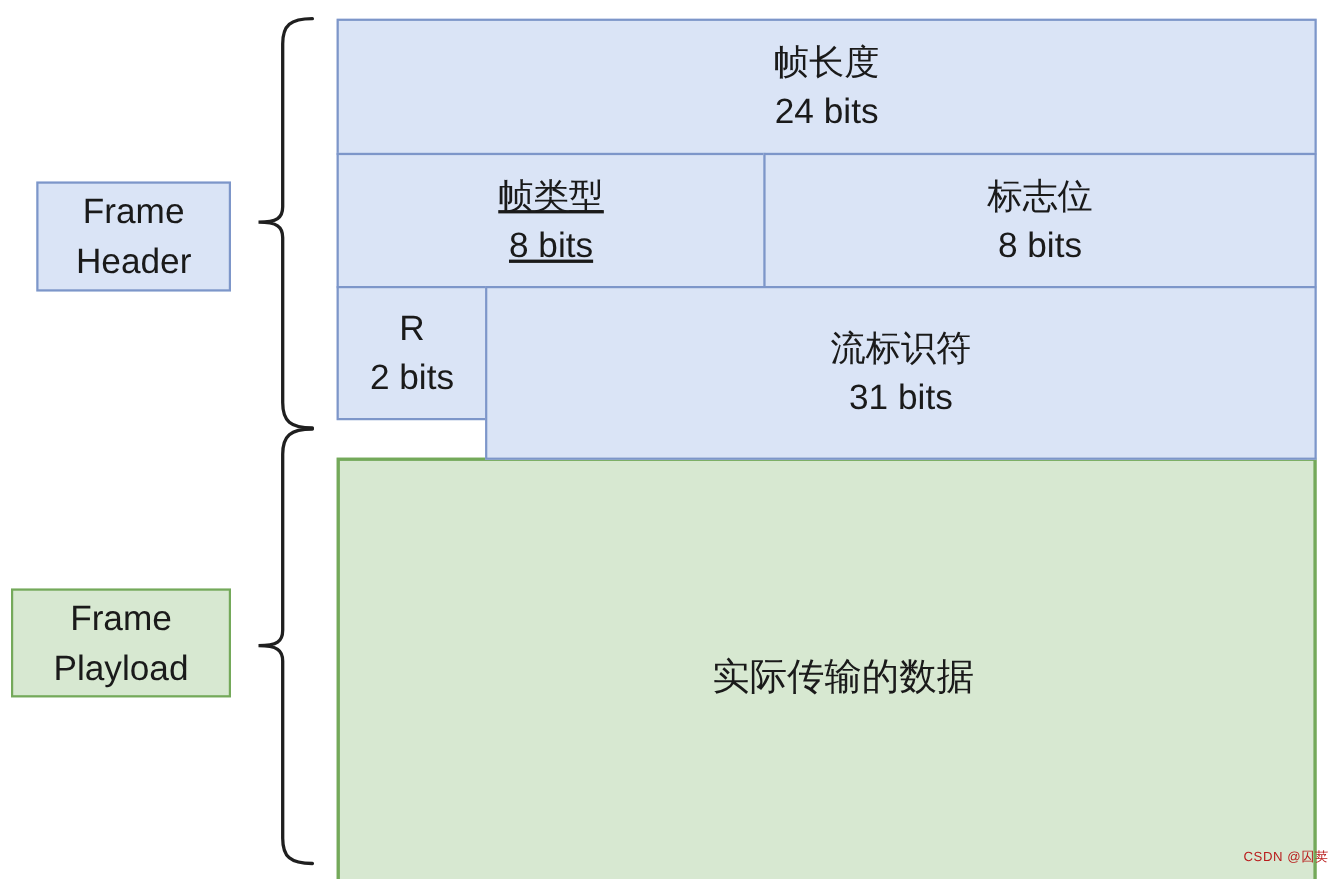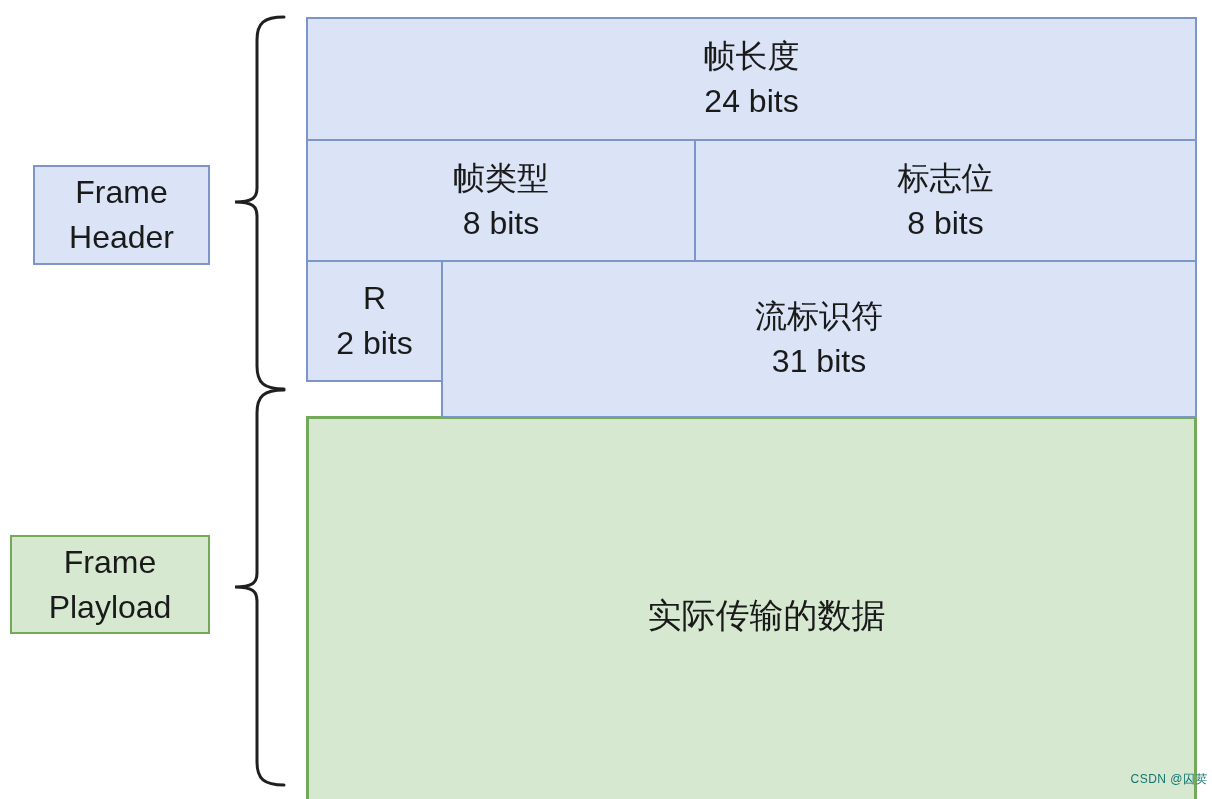--- a/index.html
+++ b/index.html
@@ -29,21 +29,21 @@
     justify-content: center;
     text-align: center;
   }
   .field-name, .field-size {
     font-size: 32px;
     line-height: 45px;
     white-space: nowrap;
   }
   .r1 .cell { width: 891px; height: 124px; }
   .r2 { margin-top: -2px; }
-  .r2 .cell-a { width: 403px; height: 123px; }
+  .r2 .cell-a { width: 403px; height: 123px; text-decoration: underline; }
   .r2 .cell-b { width: 520px; height: 123px; margin-left: -2px; }
   .r3 { margin-top: -2px; }
   .r3 .cell-a { width: 137px; height: 122px; }
   .r3 .cell-b { width: 756px; height: 158px; margin-left: -2px; }
   .payload-cell {
     margin-top: -2px;
     width: 891px;
     height: 399px;
     background: #d7e8d1;
     border: 3px solid #74a95a;
@@ -90,21 +90,21 @@
     height: 799px;
     pointer-events: none;
   }
 
   
   .watermark {
     position: absolute;
     right: 4px;
     top: 771px;
     font-size: 12px;
-    color: #0f766e;
+    color: #b91c1c;
     letter-spacing: 0.5px;
   }
 </style>
 </head>
 <body>
 
 <div class="diagram">
 
   <div class="row r1">
     <div class="cell">

